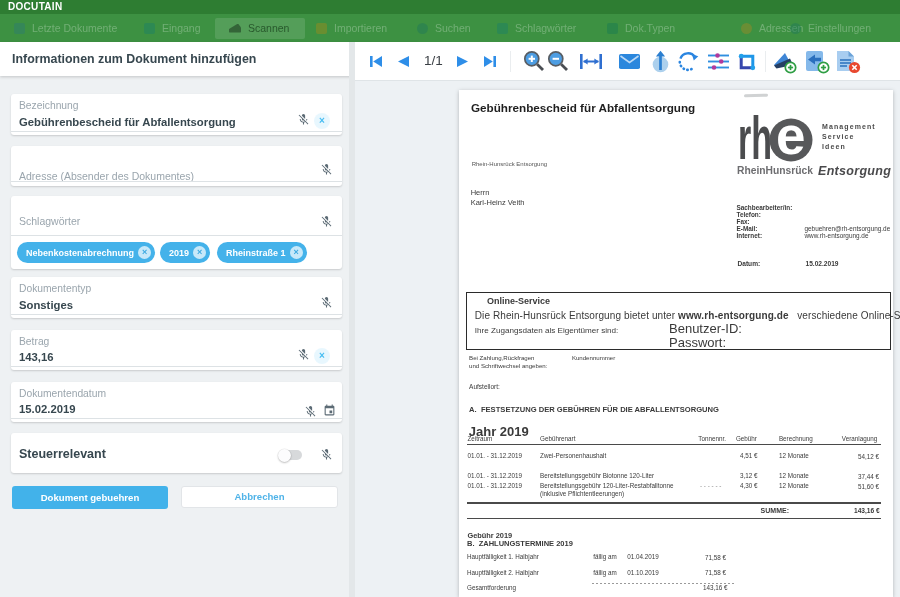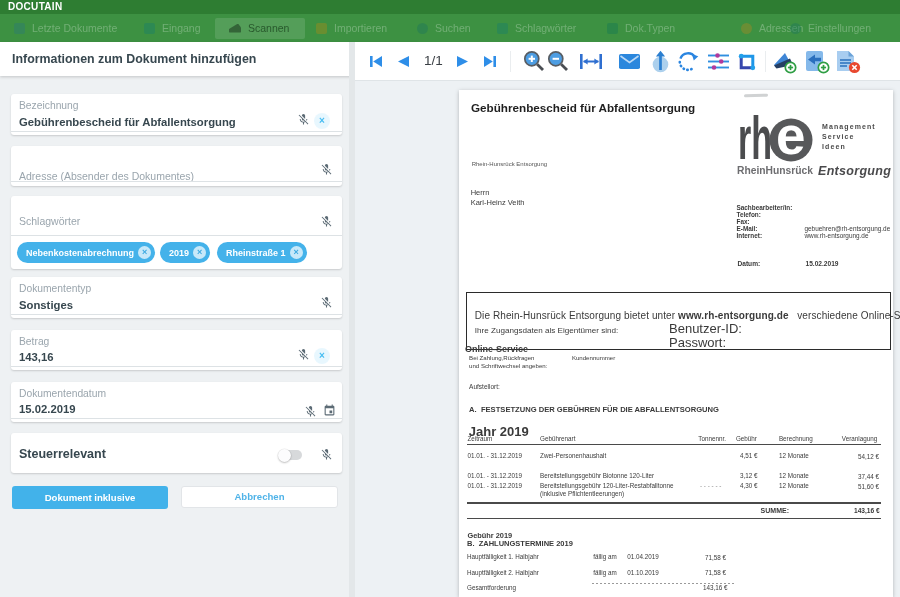--- a/index.html
+++ b/index.html
@@ -130,21 +130,21 @@
     <div class="card" style="top:391px; height:40px;">
       <span class="fvalue" style="top:14px; font-size:12.5px;">Steuerrelevant</span>
       <span class="toggle" style="left:268px; top:17px;">
         <span class="knob"></span>
       </span>
       <svg class="mic" style="left:309px; top:14px;" width="13" height="15" viewBox="0 0 24 24">
         <path fill="#5c6b75" d="M19 11h-1.7c0 .74-.16 1.43-.43 2.05l1.23 1.23c.56-.98.9-2.09.9-3.28zm-4.02.17c0-.06.02-.11.02-.17V5c0-1.66-1.34-3-3-3S9 3.34 9 5v.18l5.98 5.99zM4.27 3L3 4.27l6.01 6.01V11c0 1.66 1.33 3 2.99 3 .22 0 .44-.03.65-.08l1.66 1.66c-.71.33-1.5.52-2.31.52-2.76 0-5.3-2.1-5.3-5.1H5c0 3.41 2.72 6.23 6 6.72V21h2v-3.28c.91-.13 1.77-.45 2.54-.9L19.73 21 21 19.73 4.27 3z"></path>
       </svg>
     </div>
 
-    <div class="btn1">Dokument inklusive</div>
+    <div class="btn1">Dokument gebuehren</div>
     <div class="btn2">Abbrechen</div>
   </div>
   <div id="vdivider" class="abs"></div>
   <div id="toolbar" class="abs">
     <svg class="ticn" style="left:15px; top:14px;" width="12" height="11" viewBox="0 0 12 11">
       <rect x="0" y="0" width="2.6" height="11" fill="#2e8ee8"></rect>
       <polygon points="12,0 12,11 3.2,5.5" fill="#2e8ee8"></polygon>
     </svg>
     <svg class="ticn" style="left:43px; top:14px;" width="11" height="11" viewBox="0 0 11 11">
       <polygon points="11,0 11,11 0,5.5" fill="#2e8ee8"></polygon>
@@ -254,21 +254,21 @@
 Telefon:
 Fax:
 E-Mail:
 Internet:</span>
     <span class="d" style="left:345.5px; top:135.1px; font-size:6.4px; line-height:7.2px; white-space:pre;">gebuehren@rh-entsorgung.de
 www.rh-entsorgung.de</span>
     <span class="d b" style="left:278.5px; top:170px; font-size:6.6px;">Datum:</span>
     <span class="d b" style="left:346.5px; top:170px; font-size:6.6px;">15.02.2019</span>
 
     <div style="position:absolute; left:6.6px; top:201.8px; width:425px; height:58px; border:1.4px solid #2b2b2b;"></div>
-    <span class="d b" style="left:6px; top:205.9px; font-size:9px;margin-top:48px;">Online-Service</span>
+    <span class="d b" style="left:28px; top:205.9px; font-size:9px;">Online-Service</span>
     <span class="d" style="left:15.8px; top:219.5px; font-size:10px; letter-spacing:0.1px;">Die Rhein-Hunsrück Entsorgung bietet unter <b>www.rh-entsorgung.de</b>&nbsp;&nbsp; verschiedene Online-Services an.</span>
     <span class="d" style="left:15.8px; top:236.3px; font-size:8.1px;">Ihre Zugangsdaten als Eigentümer sind:</span>
     <span class="d" style="left:210px; top:232.2px; font-size:13px; line-height:13.8px; white-space:pre;">Benutzer-ID:
 Passwort:</span>
 
     <span class="d" style="left:10.1px; top:264.1px; font-size:6.1px; line-height:7.7px; white-space:pre;">Bei Zahlung,Rückfragen
 und Schriftwechsel angeben:</span>
     <span class="d" style="left:112.9px; top:264.1px; font-size:6.1px;">Kundennummer</span>
     <span class="d" style="left:10.1px; top:292.8px; font-size:6.5px;">Aufstellort:</span>
 

